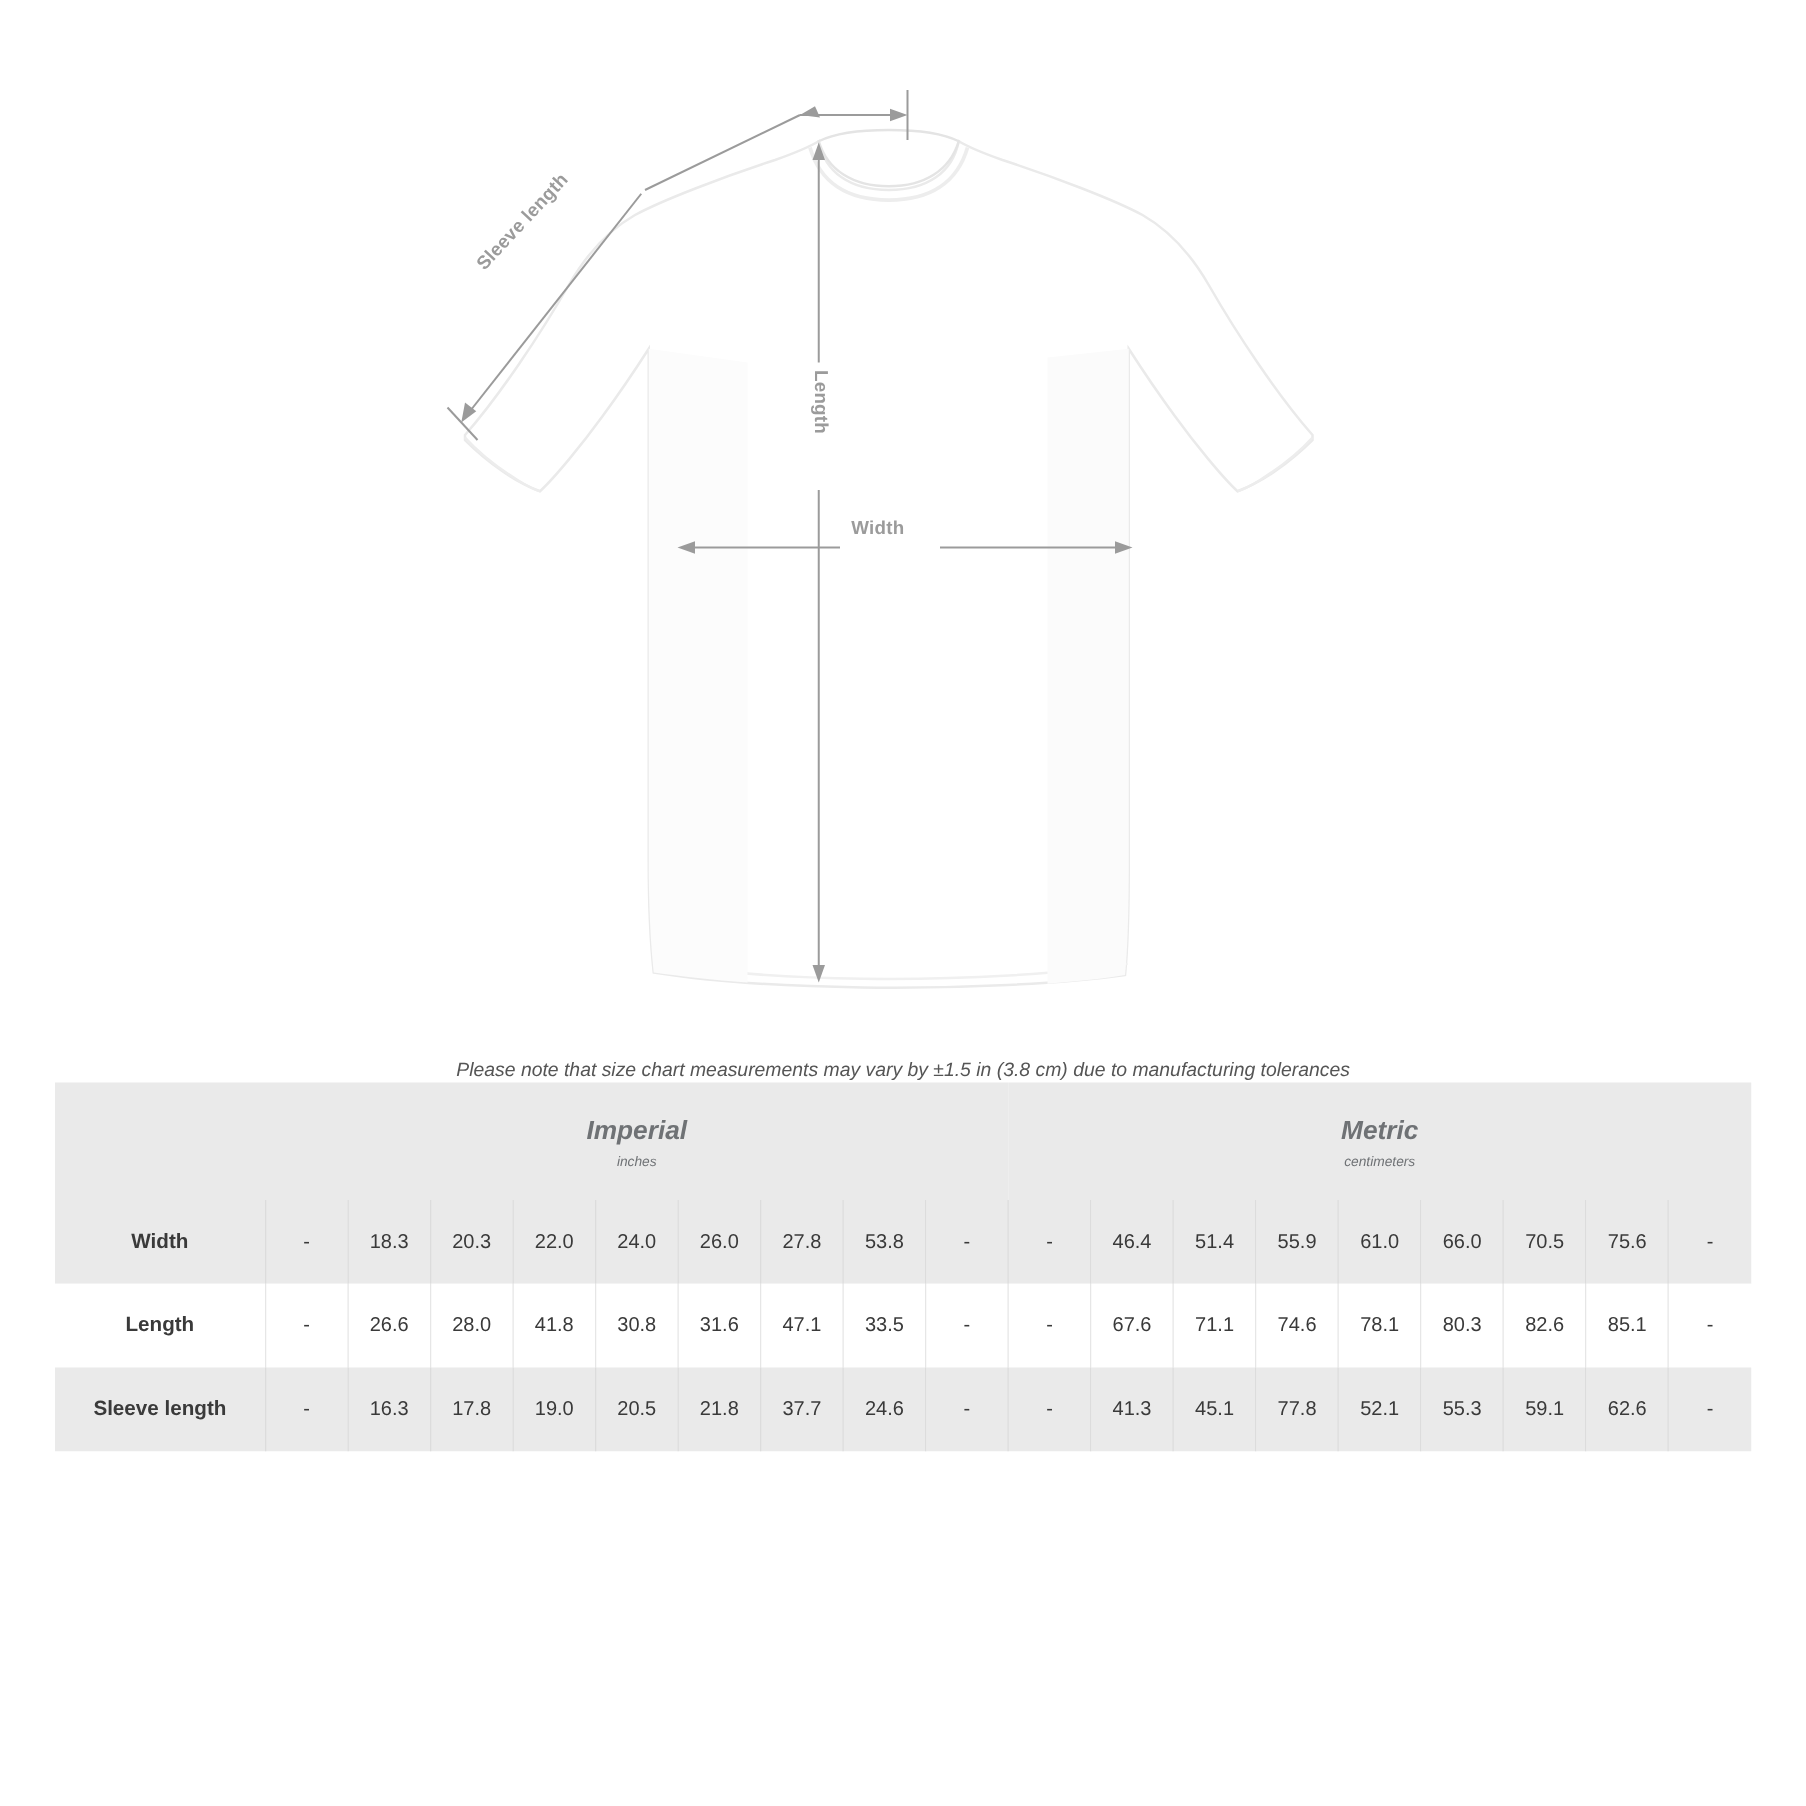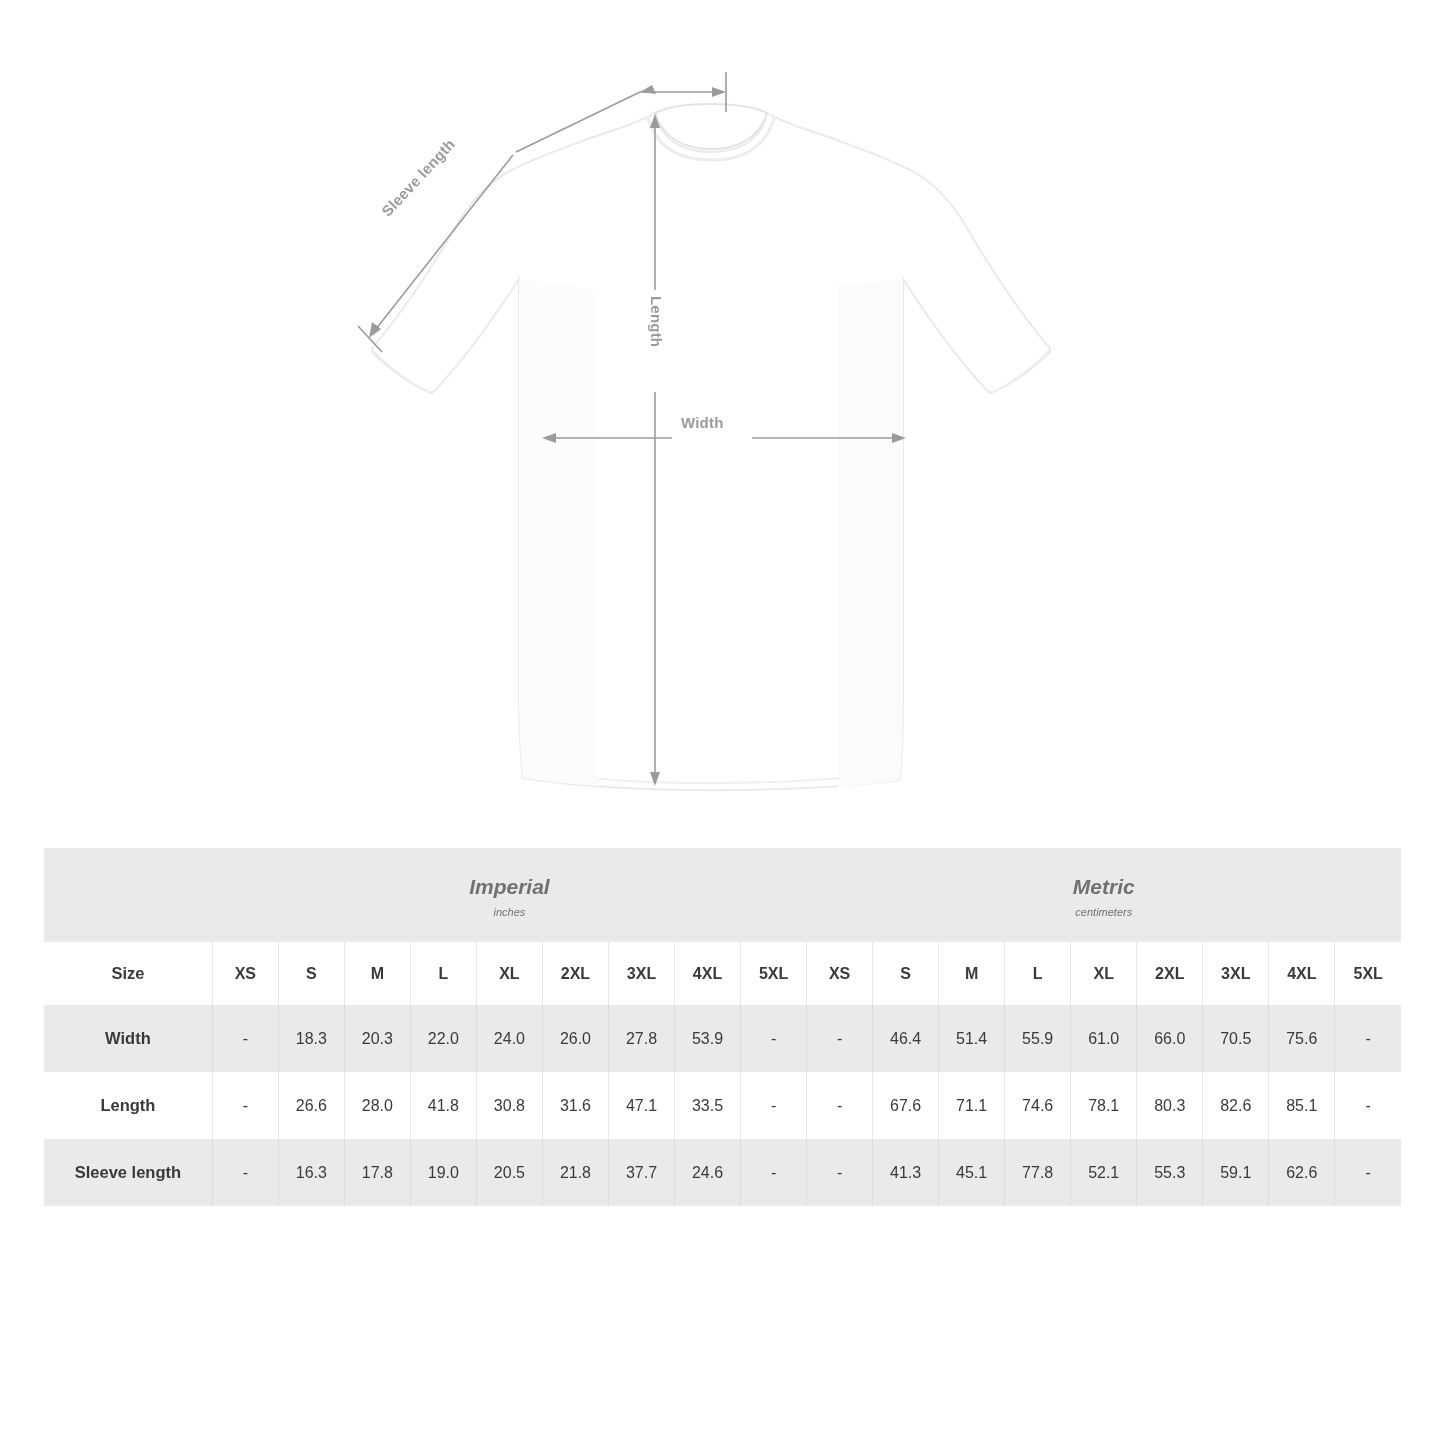--- a/index.html
+++ b/index.html
@@ -173,20 +173,21 @@
       <line x1="358" y1="326" x2="382" y2="352"></line>
     </g>
   </svg>
 
   <div class="dim-label width-label">Width</div>
   <div class="dim-label length-label">Length</div>
   <div class="dim-label sleeve-label">Sleeve length</div>
 </div>
 
 <div class="title-block">
+  <div class="chart-note">Please note that size chart measurements may vary by ±1.5 in (3.8 cm) due to manufacturing tolerances</div>
 </div>
 
 <div class="table-wrap">
   <table class="size-table">
     <colgroup>
       <col class="label-col">
       <col class="data-col">
         <col class="data-col">
         <col class="data-col">
         <col class="data-col">
@@ -211,52 +212,31 @@
         <td colspan="9">
           <div class="unit-name">Imperial</div>
           <div class="unit-sub">inches</div>
         </td>
         <td colspan="9">
           <div class="unit-name">Metric</div>
           <div class="unit-sub">centimeters</div>
         </td>
       </tr>
 
-      <tr class="size-row">
-        <td class="rowlabel">Size</td>
-        <td>XS</td>
-        <td>S</td>
-        <td>M</td>
-        <td>L</td>
-        <td>XL</td>
-        <td>2XL</td>
-        <td>3XL</td>
-        <td>4XL</td>
-        <td>5XL</td>
-        <td>XS</td>
-        <td>S</td>
-        <td>M</td>
-        <td>L</td>
-        <td>XL</td>
-        <td>2XL</td>
-        <td>3XL</td>
-        <td>4XL</td>
-        <td>5XL</td>
-      </tr>
 
       <tr class="data-row shade">
         <td class="rowlabel">Width</td>
         <td>-</td>
         <td>18.3</td>
         <td>20.3</td>
         <td>22.0</td>
         <td>24.0</td>
         <td>26.0</td>
         <td>27.8</td>
-        <td>53.9</td>
+        <td>53.8</td>
         <td>-</td>
         <td>-</td>
         <td>46.4</td>
         <td>51.4</td>
         <td>55.9</td>
         <td>61.0</td>
         <td>66.0</td>
         <td>70.5</td>
         <td>75.6</td>
         <td>-</td>

